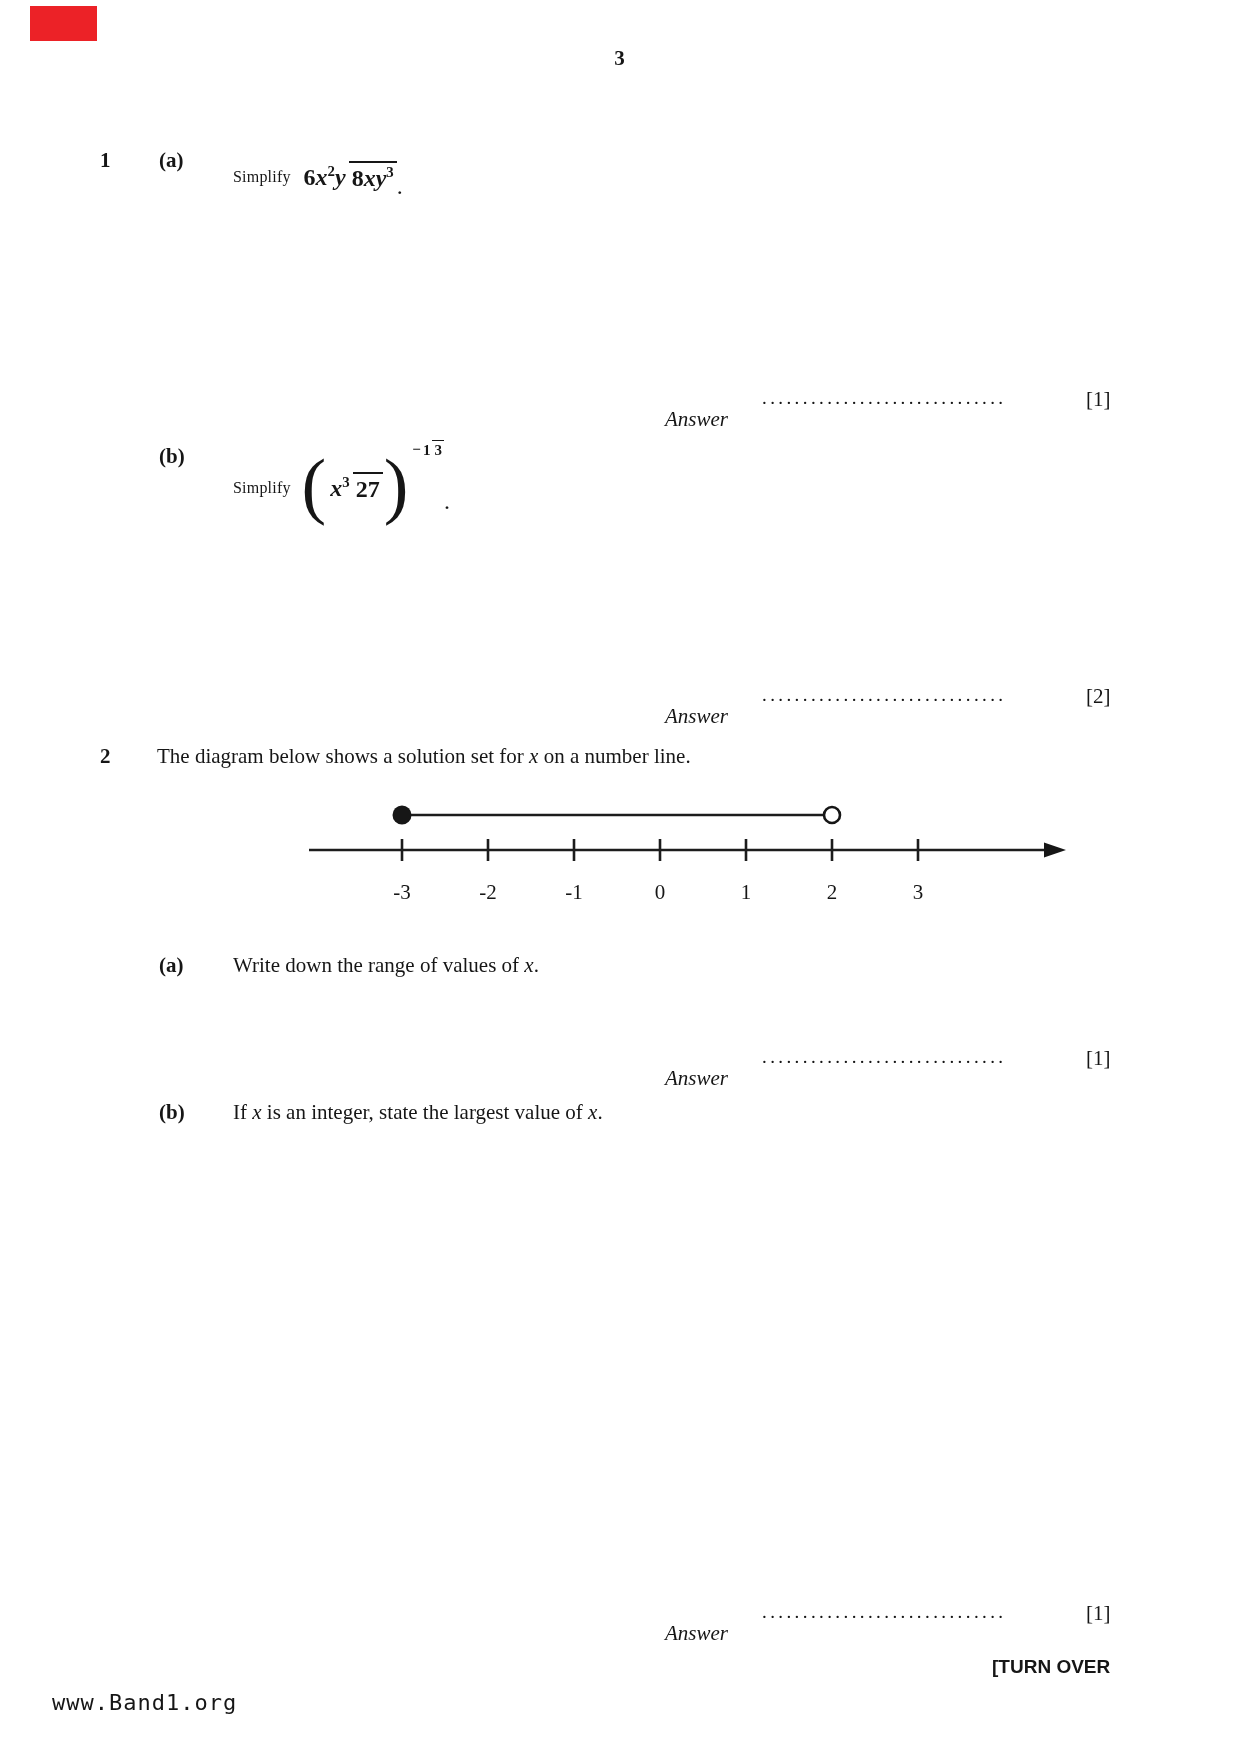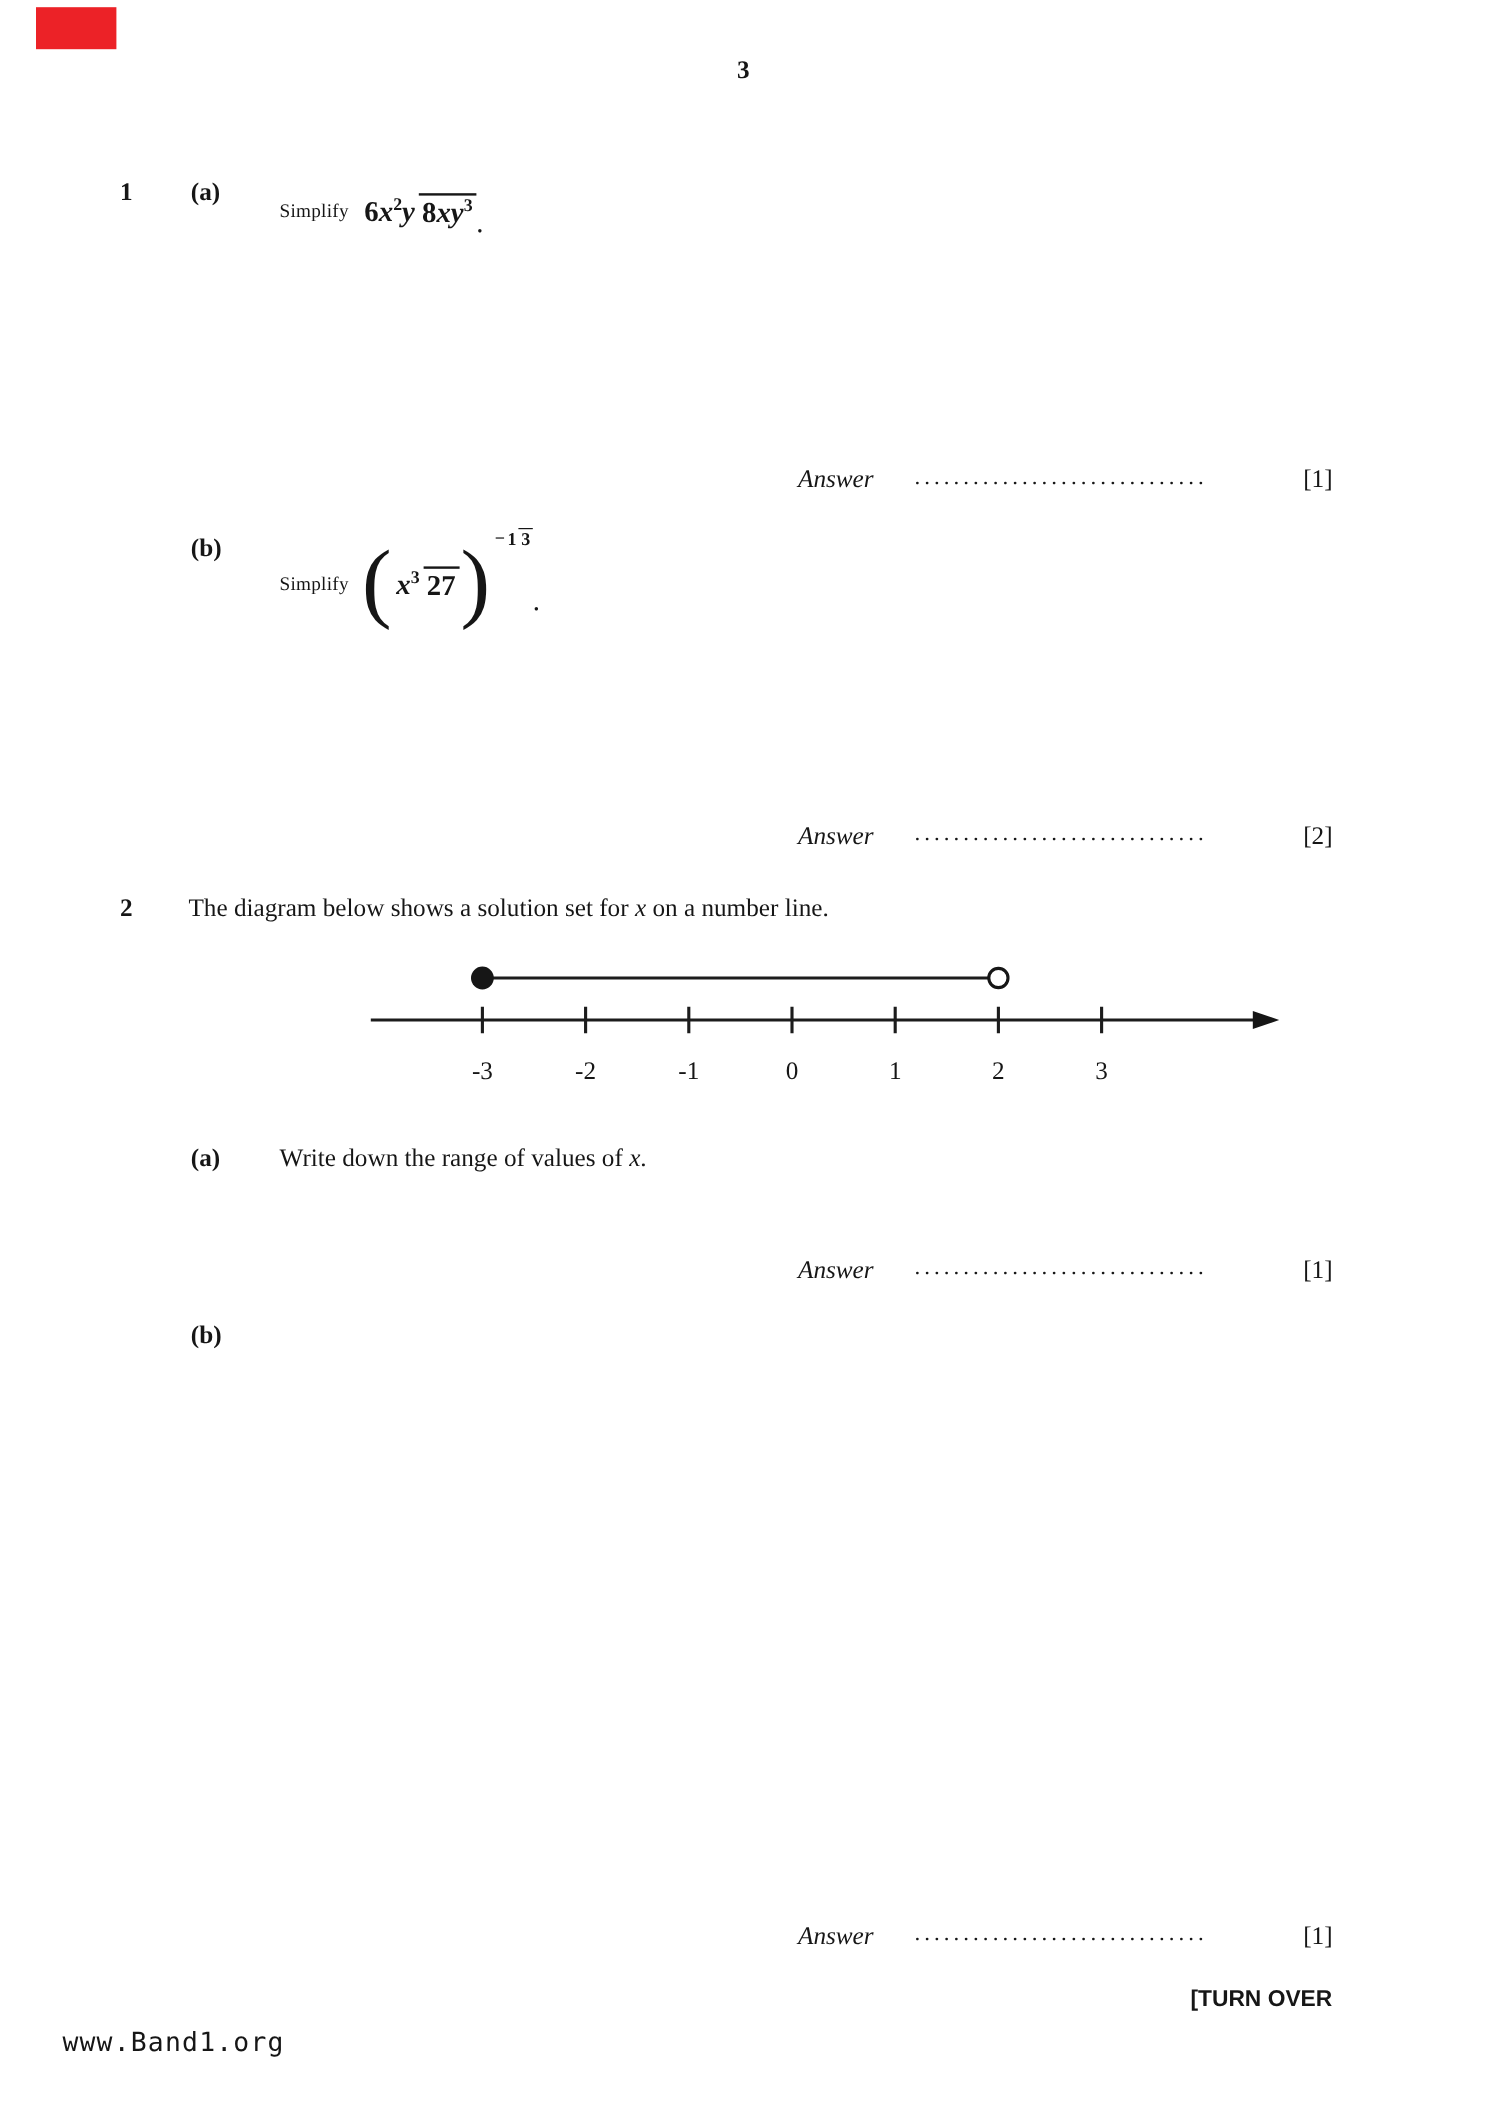--- a/index.html
+++ b/index.html
@@ -21,21 +21,21 @@
   sup{font-size:0.62em;line-height:0;}
   .bigparen{font-size:74px;font-weight:400;line-height:0.9;margin:0 1px;transform:translateY(-3px);}
   .exp-group{display:inline-flex;align-items:center;align-self:flex-start;
              margin:0 0 0 3px;font-size:15px;font-weight:700;}
   .exp-group .frac .fden{border-top:1.5px solid #161616;padding:0 2px;}
   .exp-group .frac .fnum{padding:0 2px;line-height:1.1;}
   .period{font-weight:400;font-size:24px;}
   .period.low{transform:translateY(13px);}
   .period.mid{transform:translateY(9px);}
   
-  .ans-label{position:absolute;left:665px;font-style:italic;font-size:21px;}
+  .ans-label{position:absolute;left:665px;font-style:italic;font-size:21px;margin-top:20px;}
   .ans-dots{position:absolute;left:762px;font-size:19px;letter-spacing:3.4px;white-space:nowrap;}
   .ans-marks{position:absolute;left:1086px;font-size:21px;}
   
   .numberline{position:absolute;left:300px;top:795px;}
   .nl-stroke{stroke:#1c1c1c;stroke-width:2.6;}
   .nl-label{font-family:"Liberation Serif",serif;font-size:21px;fill:#161616;text-anchor:middle;}
   
   .footer-info{font-family:"Liberation Sans",sans-serif;font-size:19px;white-space:nowrap;}
   .turnover{font-family:"Liberation Sans",sans-serif;font-size:19px;font-weight:700;white-space:nowrap;}
   .band1{font-family:"DejaVu Sans Mono",monospace;font-size:22px;letter-spacing:1px;}
@@ -129,20 +129,23 @@
     <span>Write down the range of values of </span><span class="var">x</span><span>.</span>
   </div>
 
   <div class="abs" style="left:0;top:1046px;width:100%;height:30px;">
     <span class="ans-label">Answer</span>
     <span class="ans-dots">..............................</span>
     <span class="ans-marks">[1]</span>
   </div>
 
   <div class="abs qlabel" style="left:159px;top:1100px;">(b)</div>
+  <div class="abs qtext" style="left:233px;top:1100px;">
+    <span>If </span><span class="var">x</span><span> is an integer, state the largest value of </span><span class="var">x</span><span>.</span>
+  </div>
 
   <div class="abs" style="left:0;top:1601px;width:100%;height:30px;">
     <span class="ans-label">Answer</span>
     <span class="ans-dots">..............................</span>
     <span class="ans-marks">[1]</span>
   </div>
 
   <div class="abs turnover" style="left:992px;top:1656px;">[TURN OVER</div>
   <div class="abs band1" style="left:52px;top:1690px;">www.Band1.org</div>
 

